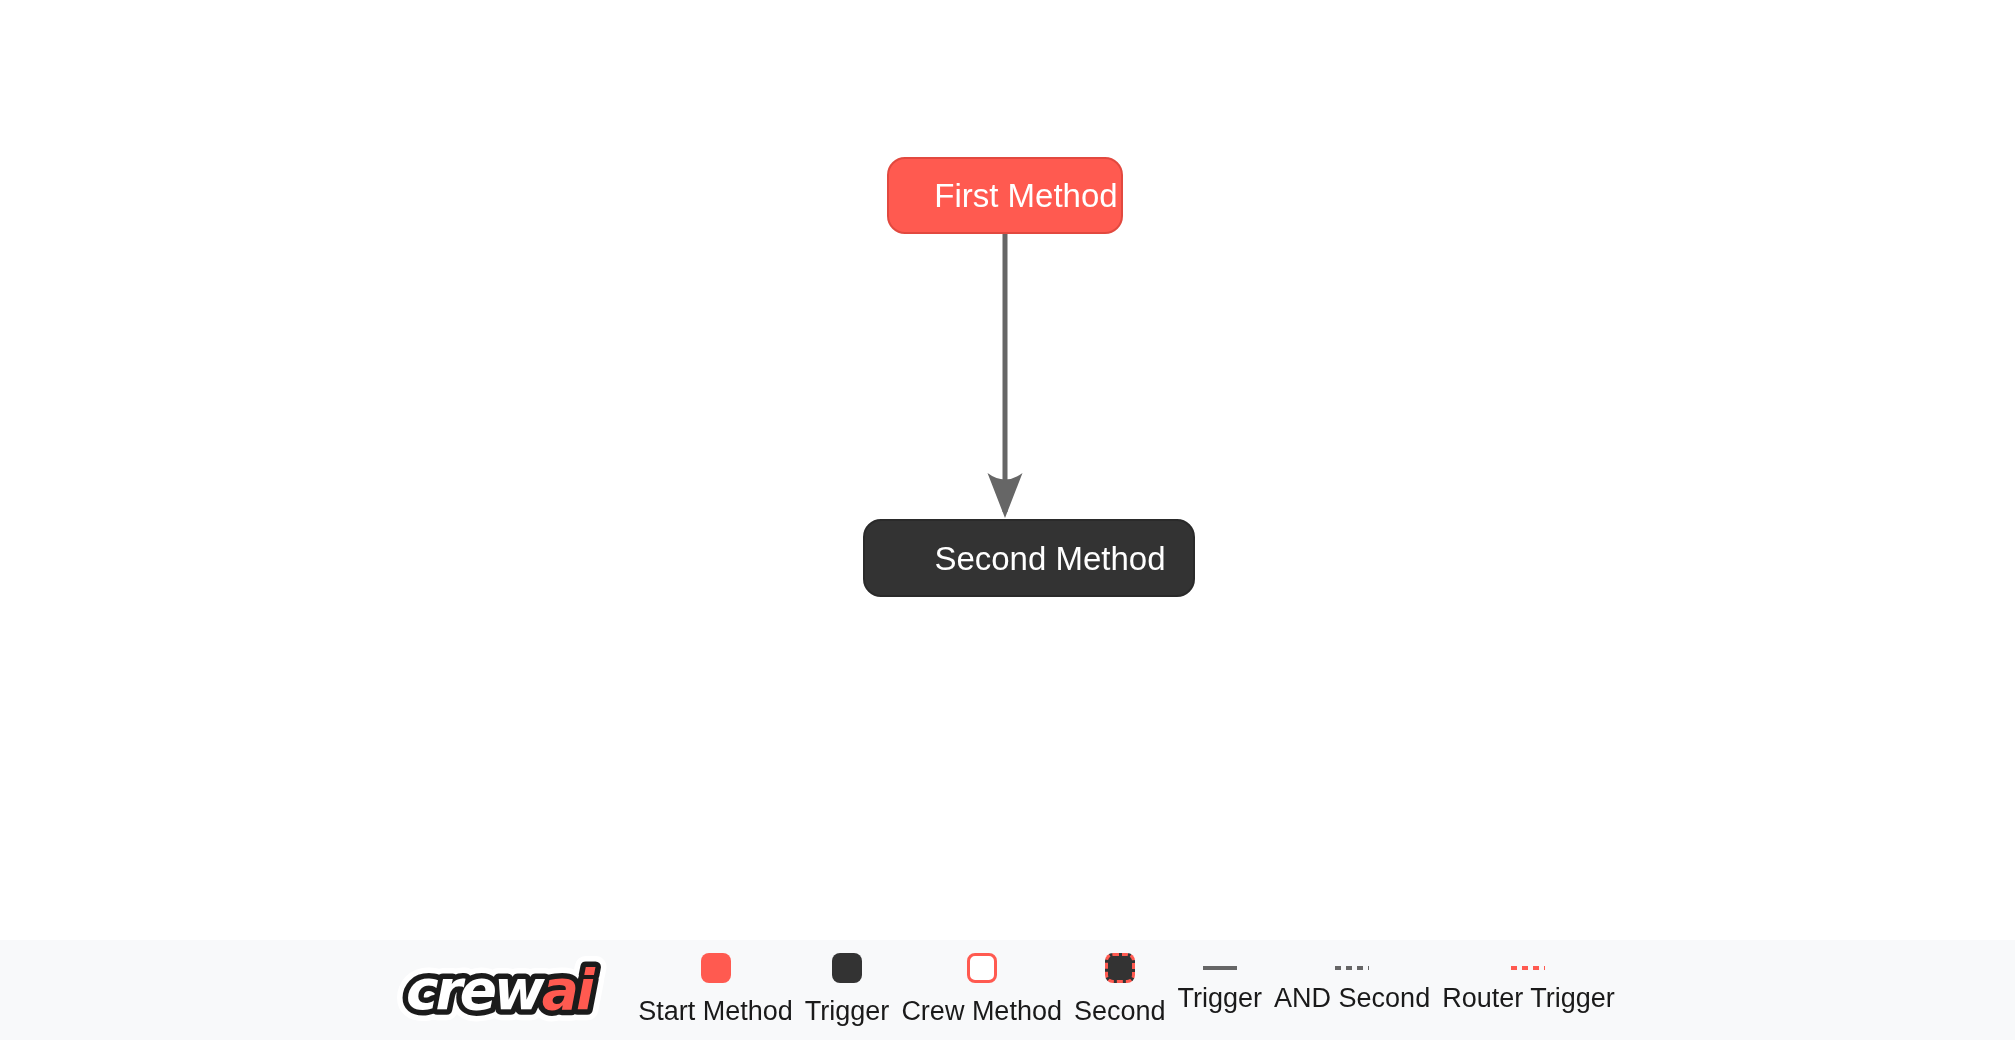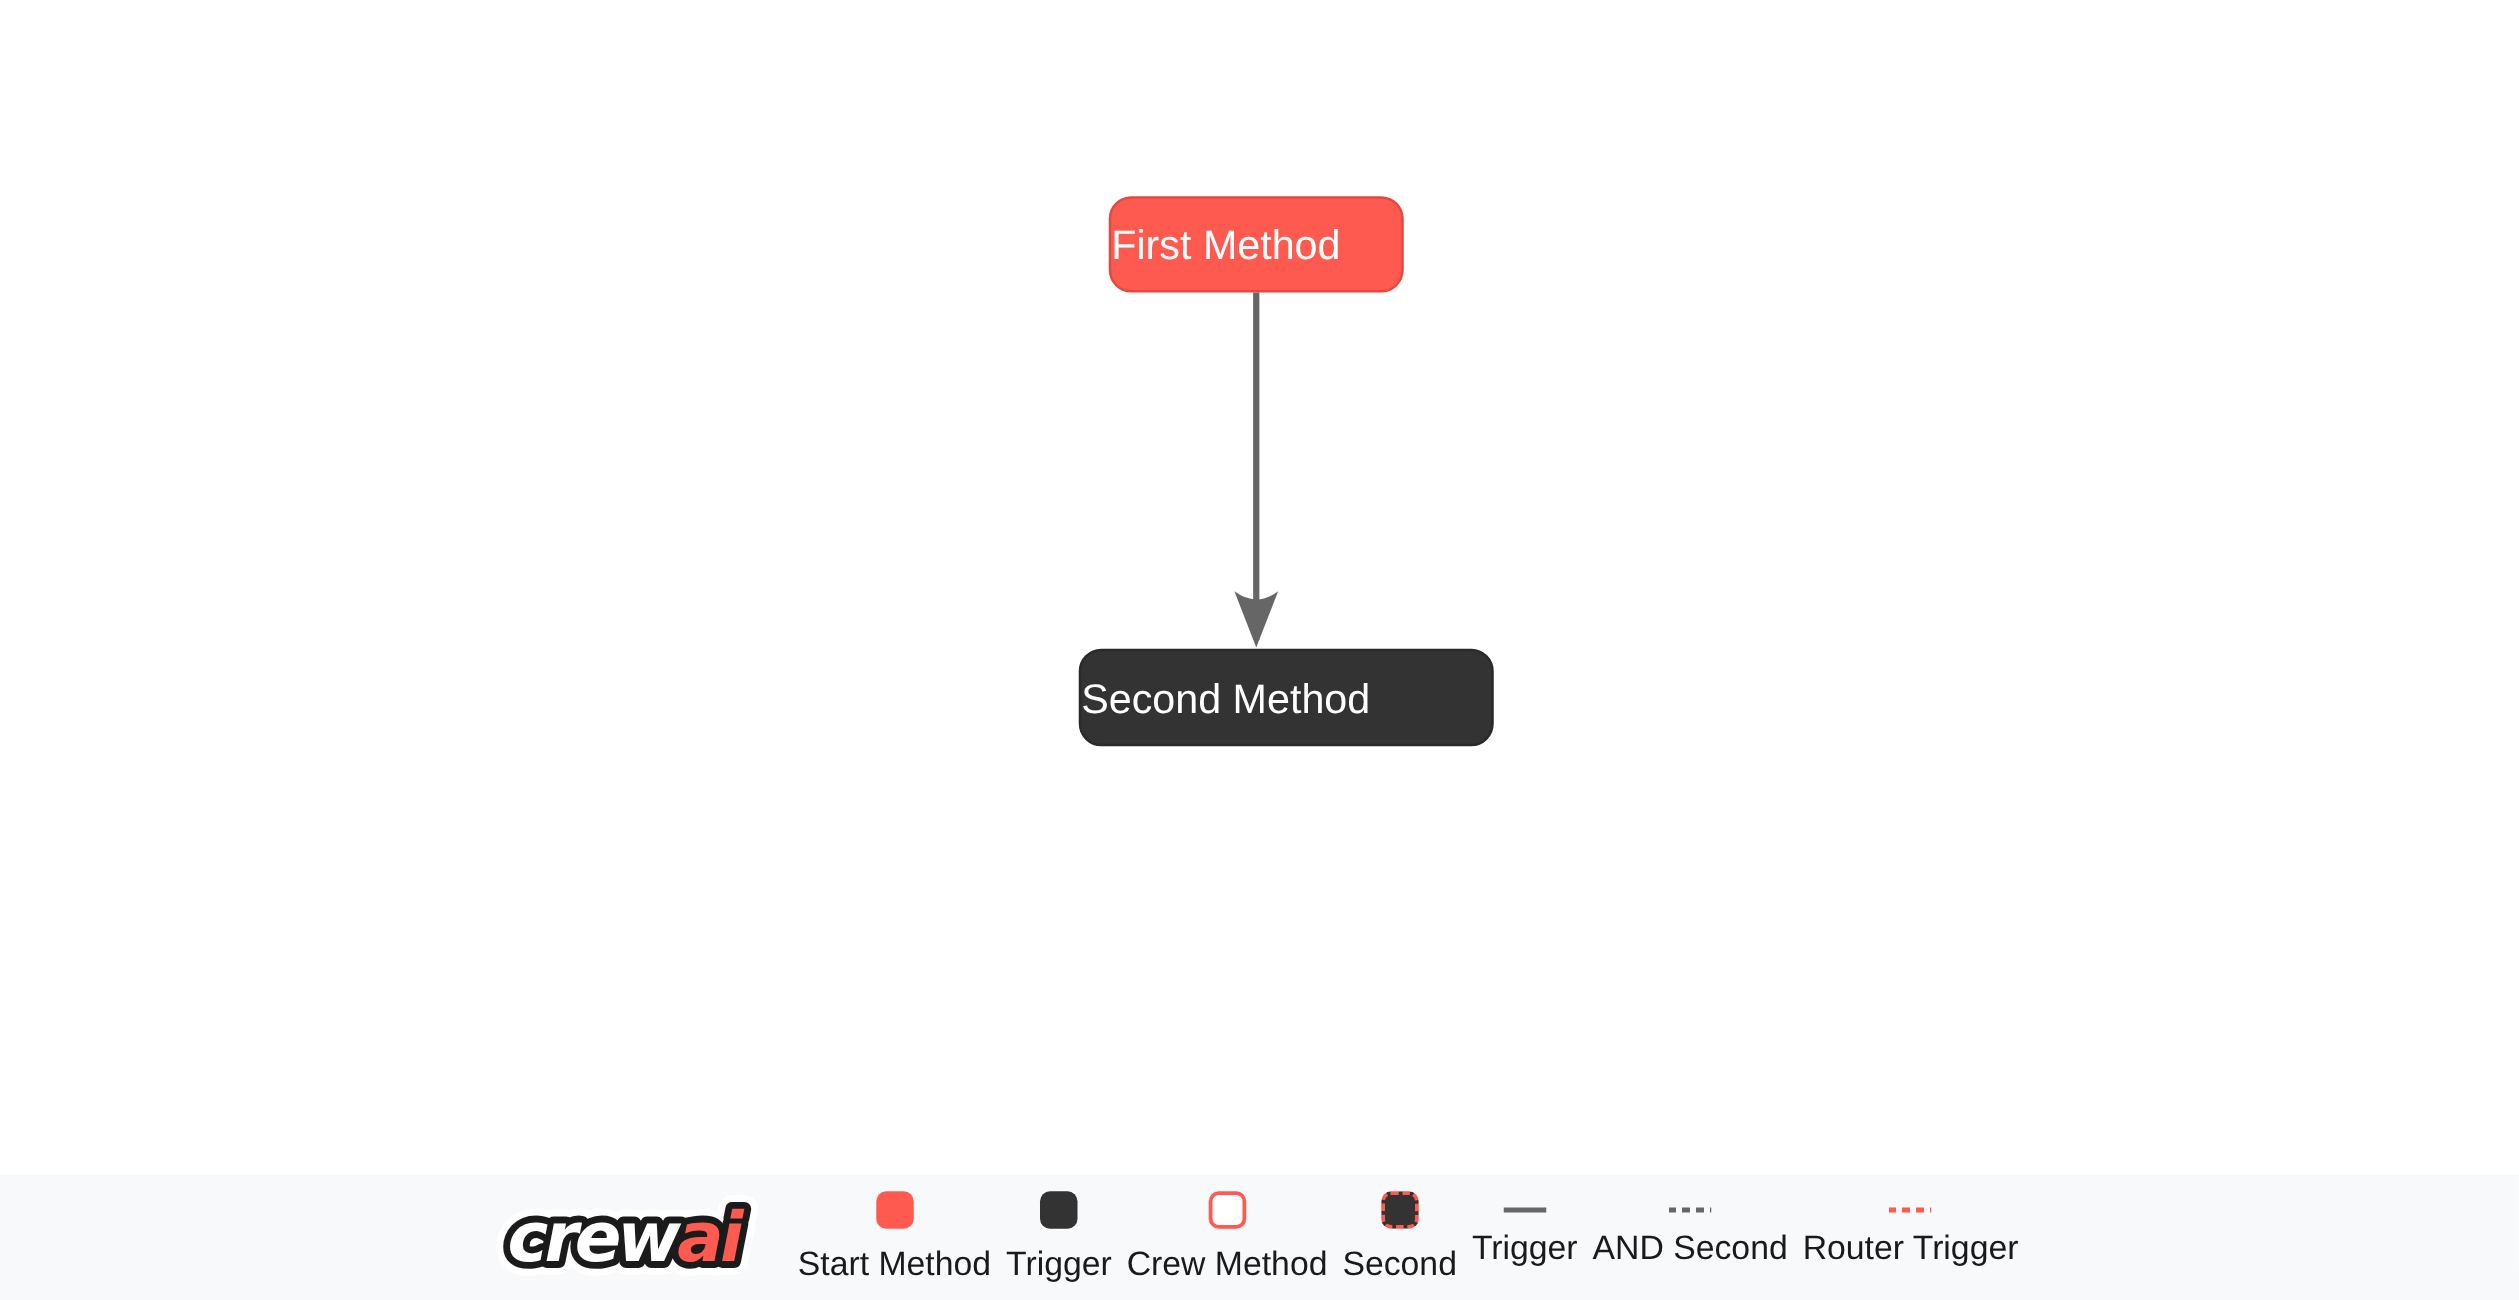--- a/index.html
+++ b/index.html
@@ -33,27 +33,28 @@
   .edge-layer {
     position: absolute; left: 0; top: 0;
     width: 100%; height: 100%;
     overflow: visible;
   }
   .edge-line { stroke: var(--edge); stroke-width: 5; }
   .edge-arrowhead { fill: var(--edge); stroke: none; }
 
   .node {
     position: absolute;
-    display: flex; align-items: center; justify-content: flex-start;
+    display: flex; align-items: center; justify-content: center;
     color: var(--node-text);
     font-size: 33px;
     line-height: 1;
     border-radius: 18px;
     cursor: pointer;
     white-space: nowrap;
+    padding-left: 42px;
   }
   .node-start {
     background: var(--start);
     border: 2px solid #E2493F;
   }
   .node-method {
     background: var(--method);
     border: 2px solid #2A2A2A;
   }
   #node-first  { left: 887px; top: 157px; width: 236px; height: 77px; }

